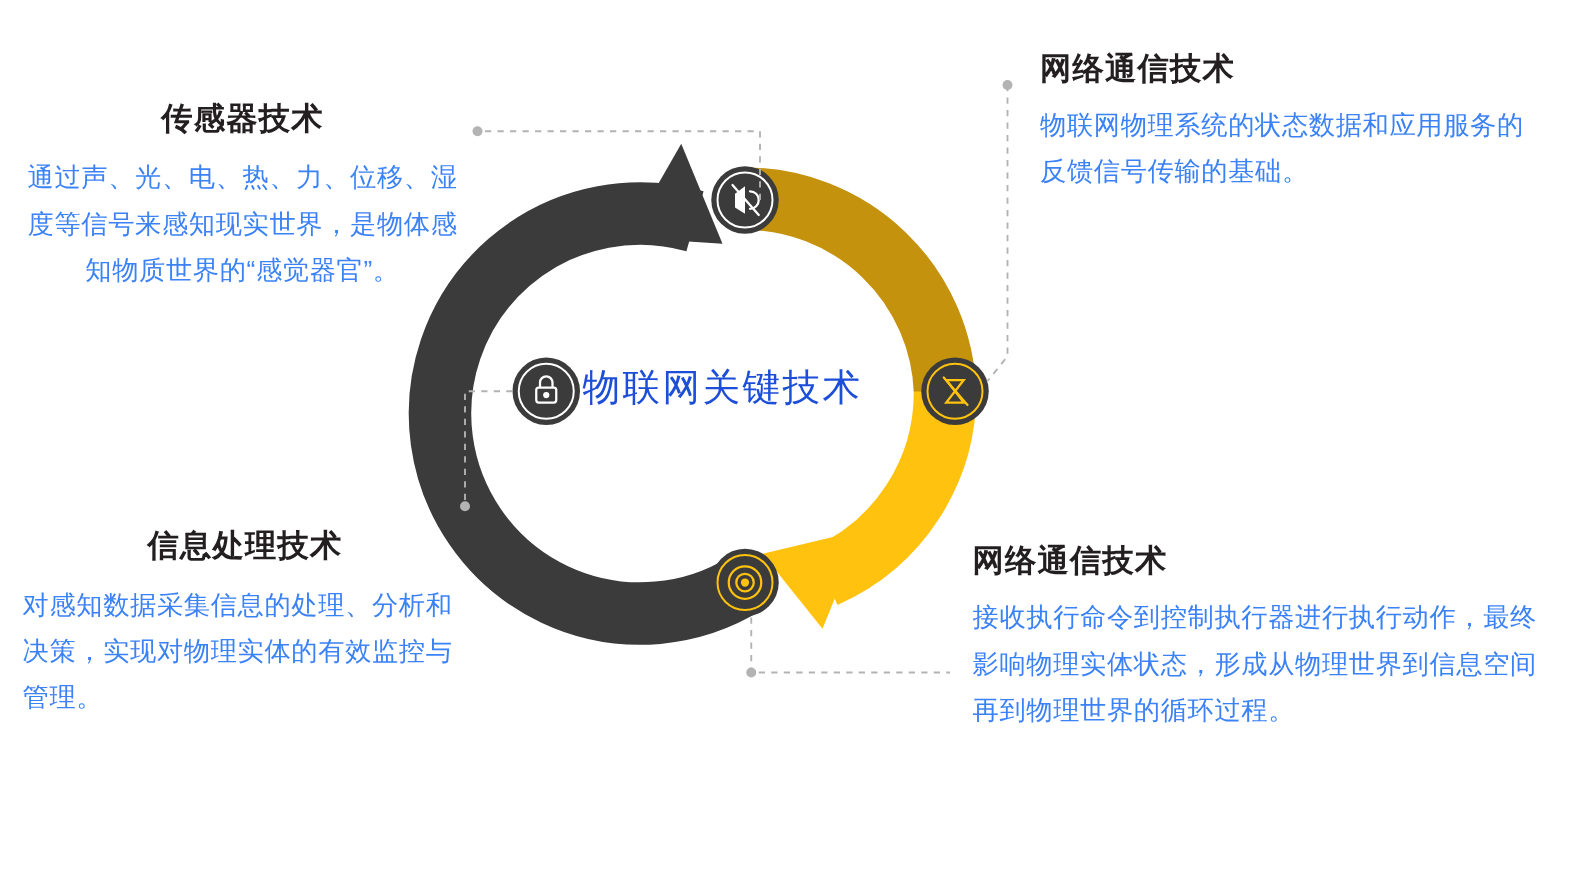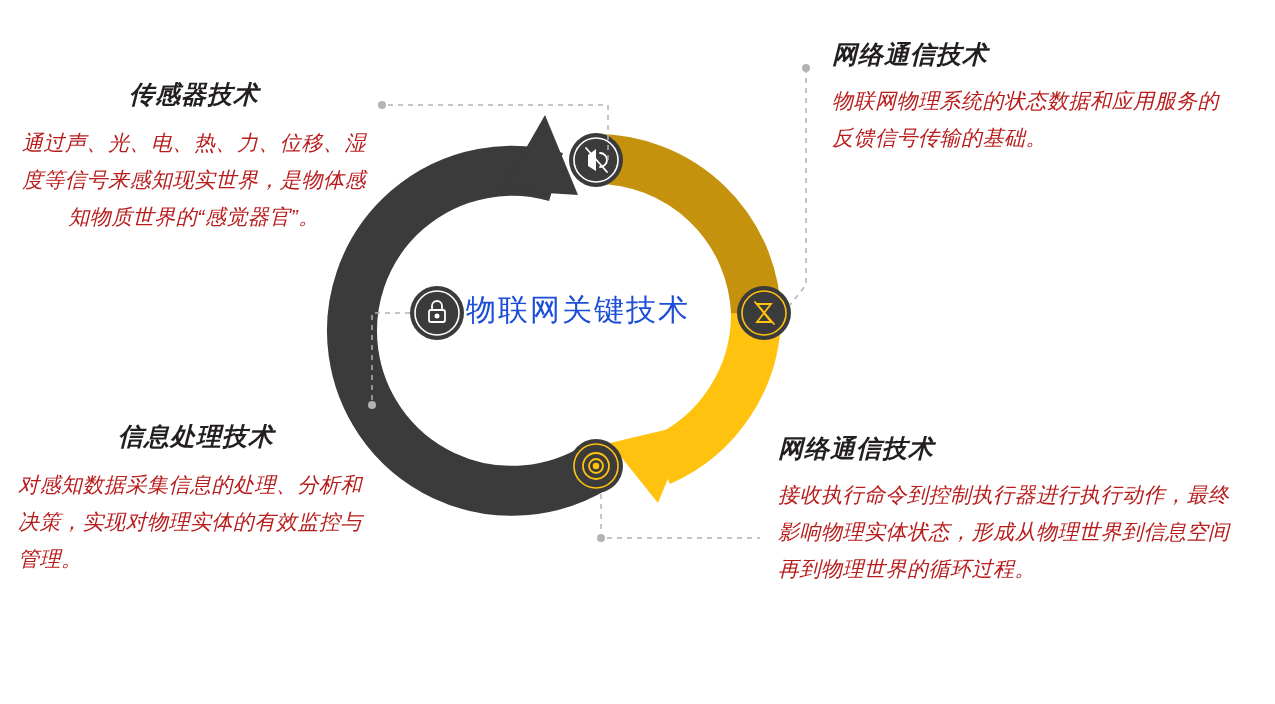--- a/index.html
+++ b/index.html
@@ -16,33 +16,32 @@
     color: #231f20;
   }
   #stage {
     position: absolute;
     left: 0; top: 0;
     width: 1275px;
     height: 704px;
   }
   .panel {
     position: absolute;
-    font-style: italic;
   }
   .panel .title {
     font-size: 25px;
     font-weight: bold;
     letter-spacing: 1px;
     color: #231f20;
     white-space: nowrap;
   }
   .panel .body {
     font-size: 21px;
     line-height: 1.75;
-    color: #b91c1c;
+    color: #3b82f6;
     letter-spacing: 0.5px;
   }
 
   
   #panel-sensor {
     left: 18px;
     top: 78px;
     width: 352px;
     text-align: center;
   }

